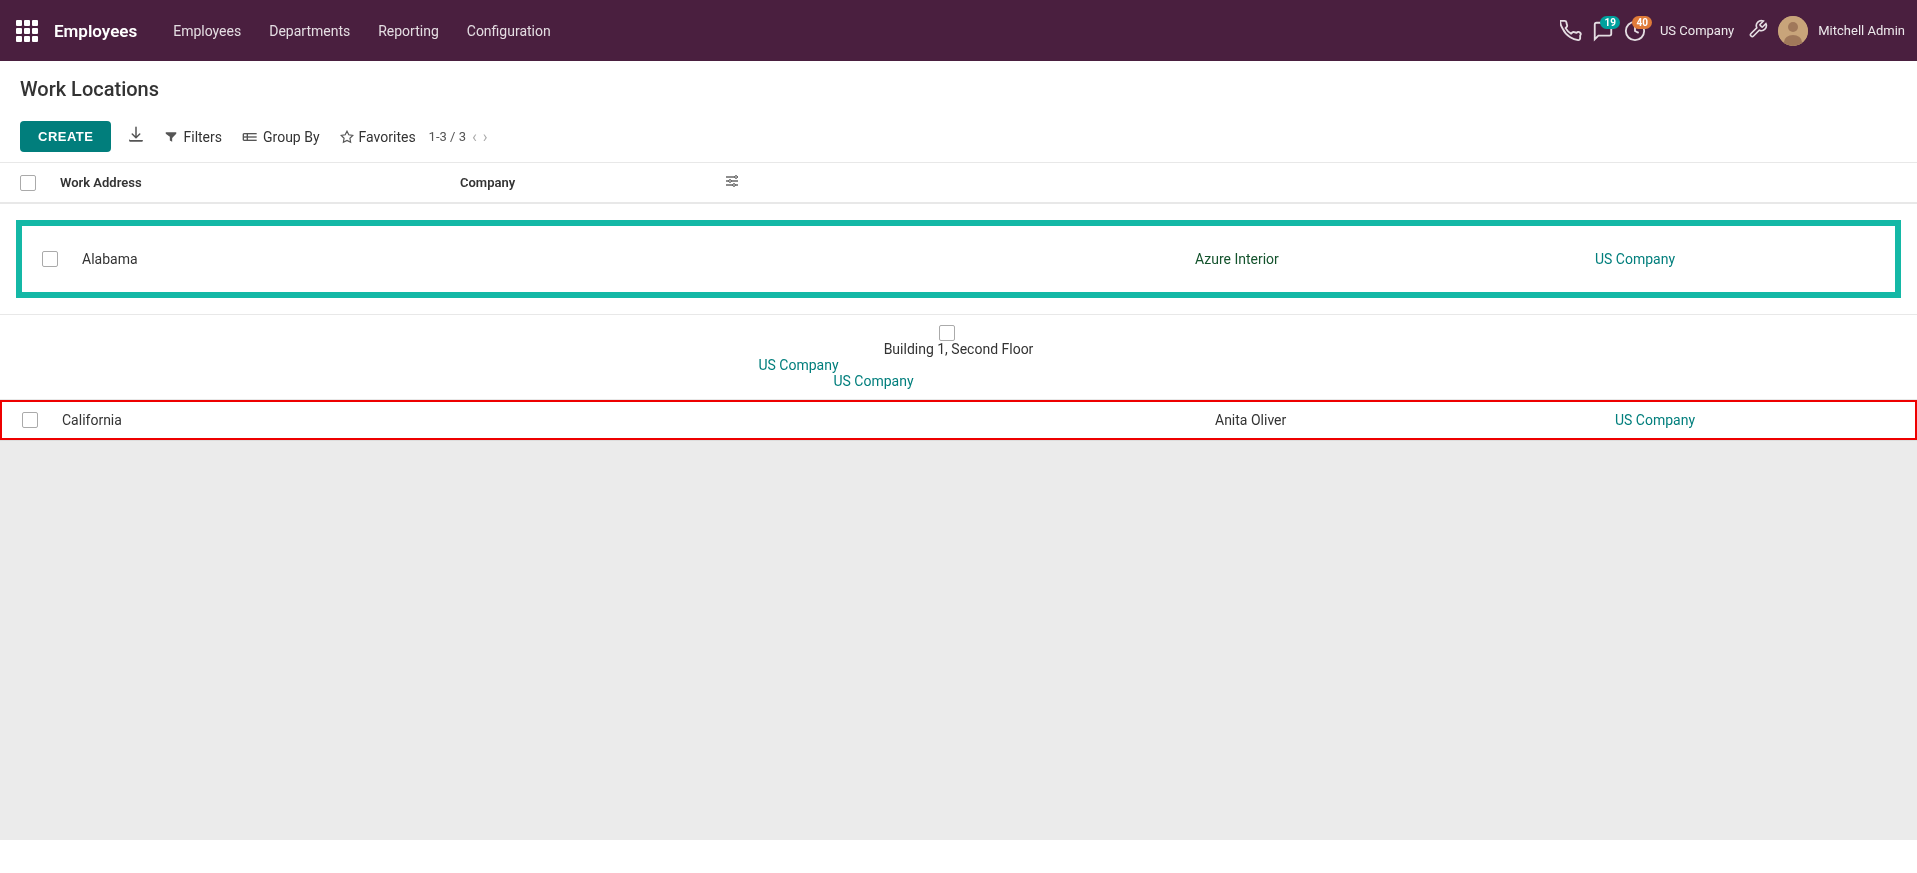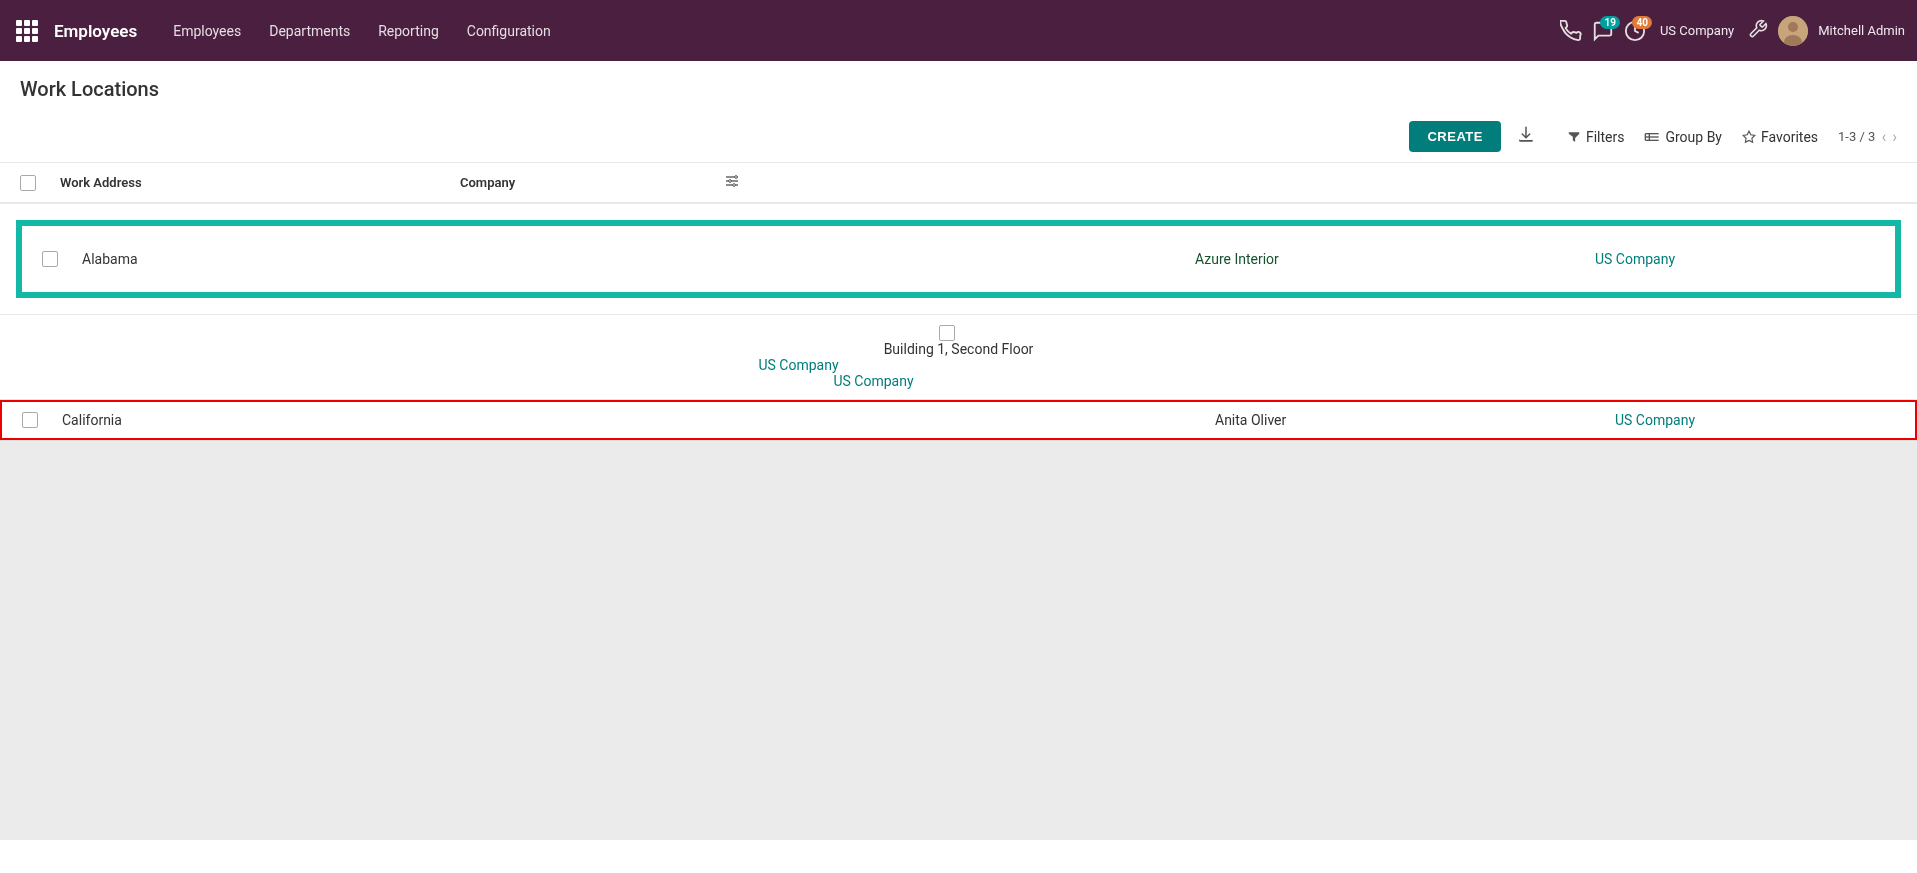--- a/index.html
+++ b/index.html
@@ -62,21 +62,21 @@
     <span style="color:rgba(255,255,255,0.9);font-size:13px;cursor:pointer;">Mitchell Admin</span>
   </div>
 </nav>
 
 <div style="background:white;min-height:calc(100vh - 48px);">
 
   <div style="padding:16px 20px 0 20px;">
     <h1 style="font-size:20px;font-weight:500;color:#333;margin-bottom:12px;">Work Locations</h1>
   </div>
 
-  <div style="display:flex;align-items:center;padding:8px 20px 10px 20px;border-bottom:1px solid #e8e8e8;gap:16px;justify-content:flex-end;">
+  <div style="display:flex;align-items:center;padding:8px 20px 10px 20px;border-bottom:1px solid #e8e8e8;gap:3px;">
 
     <div style="display:flex;align-items:center;gap:8px;">
       <button style="background:#017e7c;color:white;border:none;padding:8px 18px;border-radius:4px;font-size:13px;font-weight:700;cursor:pointer;letter-spacing:0.5px;">CREATE</button>
       <button style="background:none;border:none;cursor:pointer;color:#017e7c;font-size:20px;padding:4px 8px;">
         <svg width="18" height="18" viewBox="0 0 24 24" fill="#555" stroke="none">
           <path d="M12 2a1 1 0 011 1v11.586l3.293-3.293a1 1 0 011.414 1.414l-5 5a1 1 0 01-1.414 0l-5-5a1 1 0 011.414-1.414L11 14.586V3a1 1 0 011-1zM3 19a1 1 0 011 1h16a1 1 0 110 2H4a1 1 0 01-1-1v-1a1 1 0 011-1z"></path>
           <rect x="3" y="20" width="18" height="2" rx="1"></rect>
         </svg>
       </button>
     </div>
@@ -98,21 +98,21 @@
           <line x1="8" y1="4" x2="8" y2="14"></line>
         </svg>
         <span>Group By</span>
       </div>
       <div style="display:flex;align-items:center;gap:5px;color:#333;cursor:pointer;padding:5px 8px;border-radius:4px;font-size:14px;">
         <svg width="14" height="14" viewBox="0 0 24 24" fill="none" stroke="#555" stroke-width="2">
           <polygon points="12 2 15.09 8.26 22 9.27 17 14.14 18.18 21.02 12 17.77 5.82 21.02 7 14.14 2 9.27 8.91 8.26 12 2"></polygon>
         </svg>
         <span>Favorites</span>
       </div>
-      <div style="display:flex;align-items:center;gap:6px;font-size:13px;color:#555;margin-left:8px;">
+      <div style="display:flex;align-items:center;gap:6px;font-size:13px;color:#555;margin-left:1px;">
         <span>1-3 / 3</span>
         <span style="cursor:pointer;color:#aaa;font-size:16px;line-height:1;">‹</span>
         <span style="cursor:pointer;color:#aaa;font-size:16px;line-height:1;">›</span>
       </div>
     </div>
   </div>
 
   <div style="background:white;">
 
     <div style="display:flex;align-items:center;padding:10px 20px;border-bottom:2px solid #e8e8e8;background:white;">

